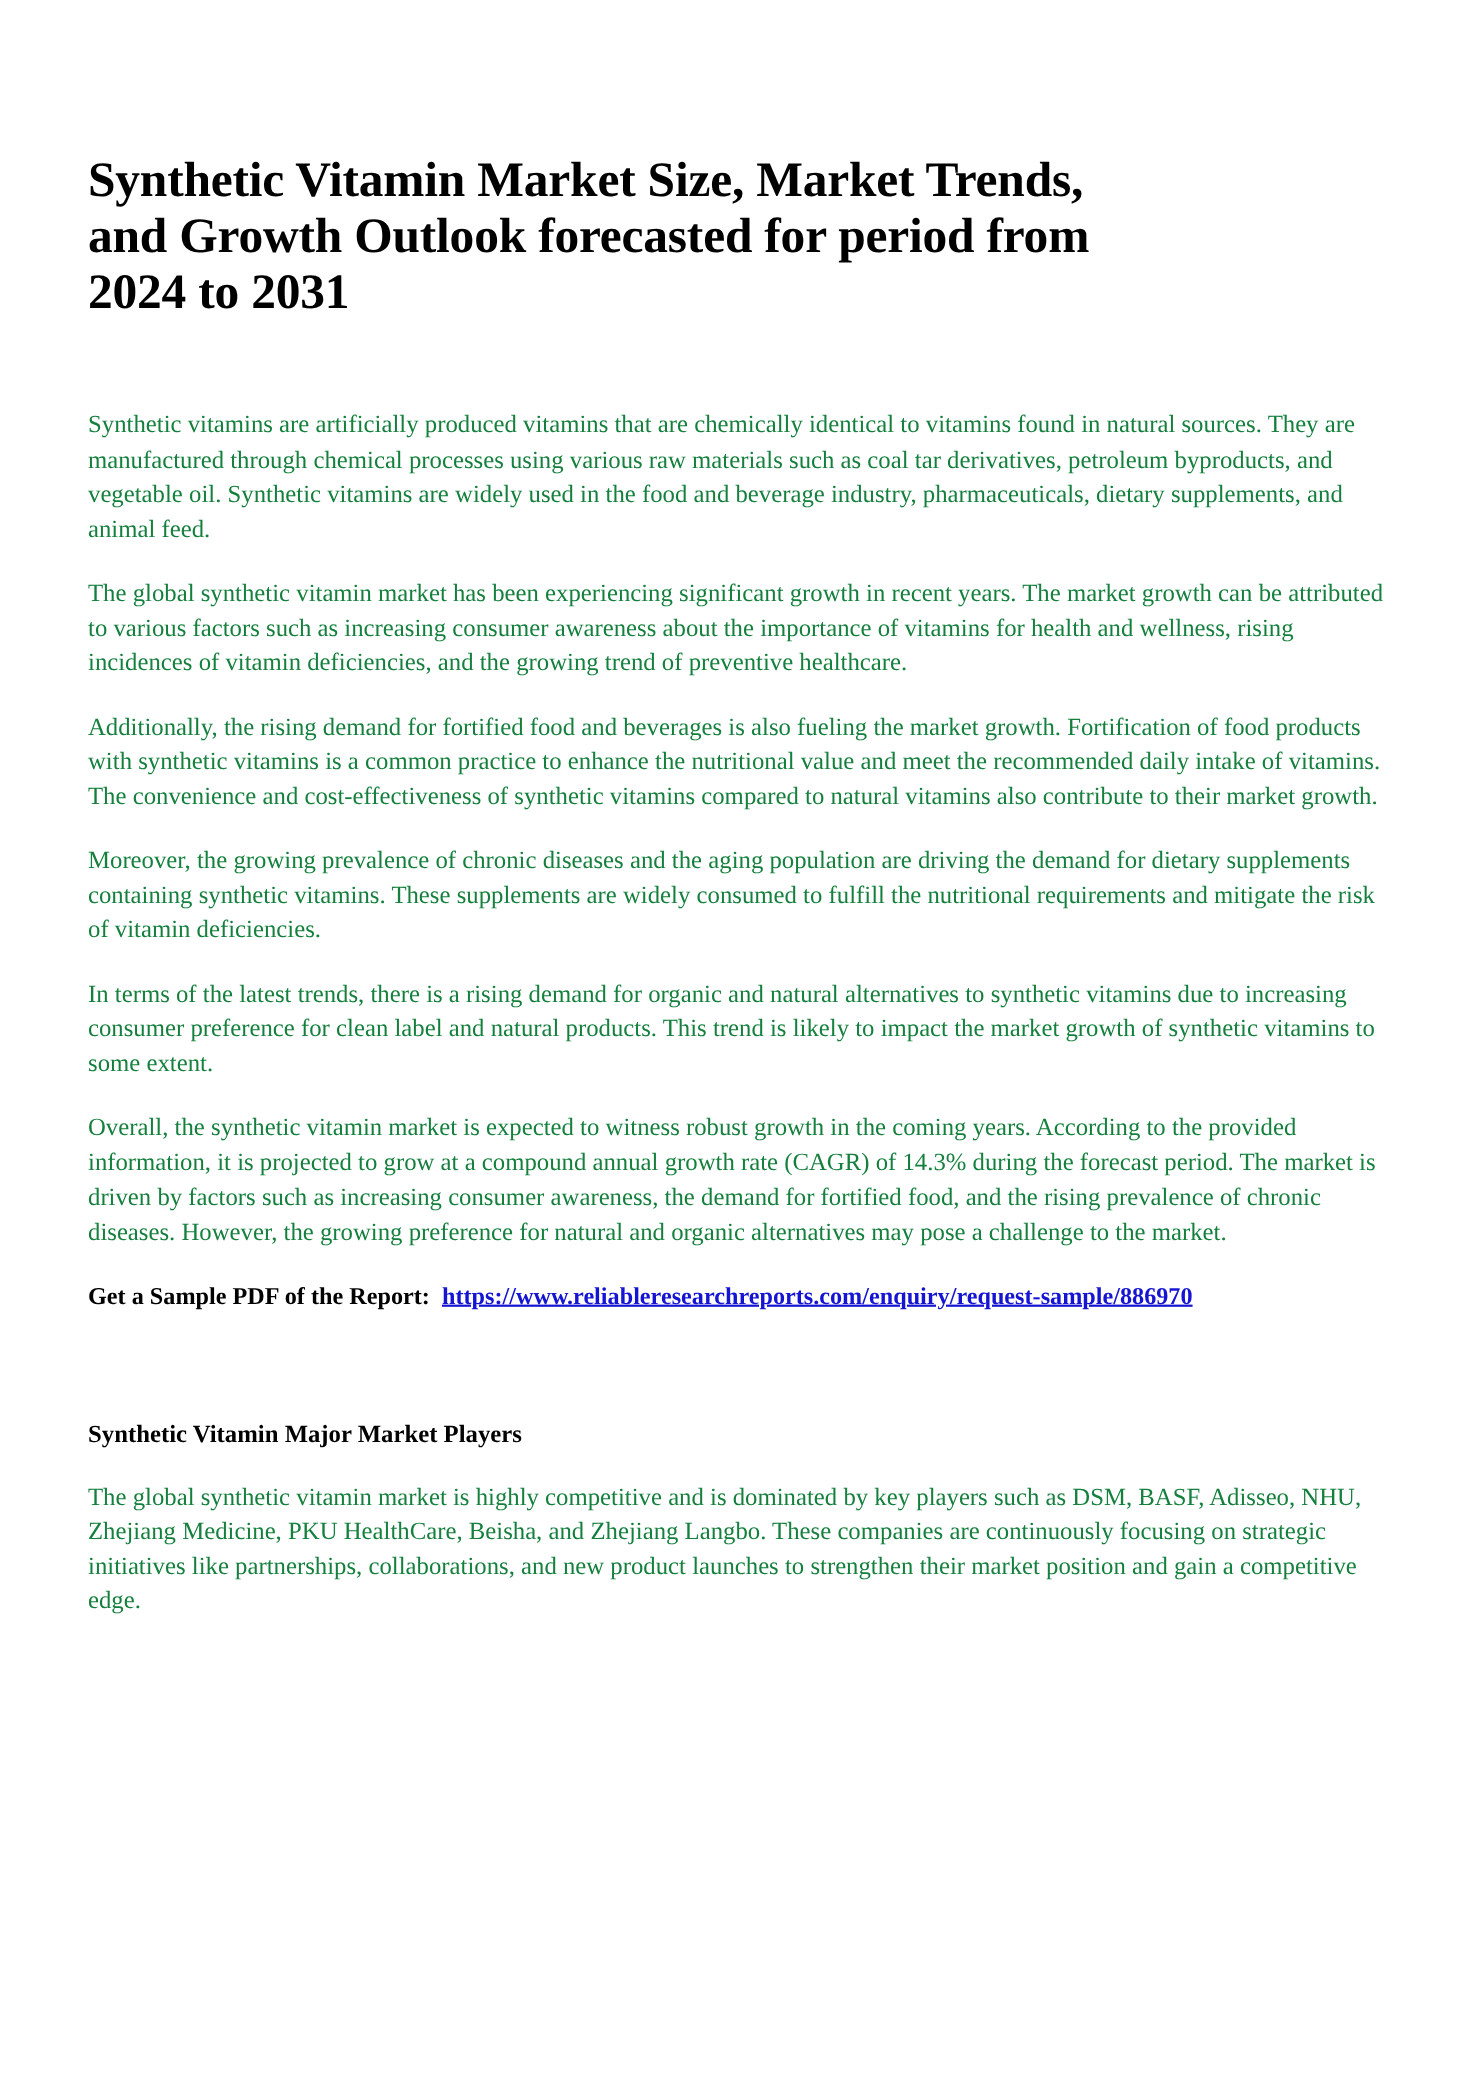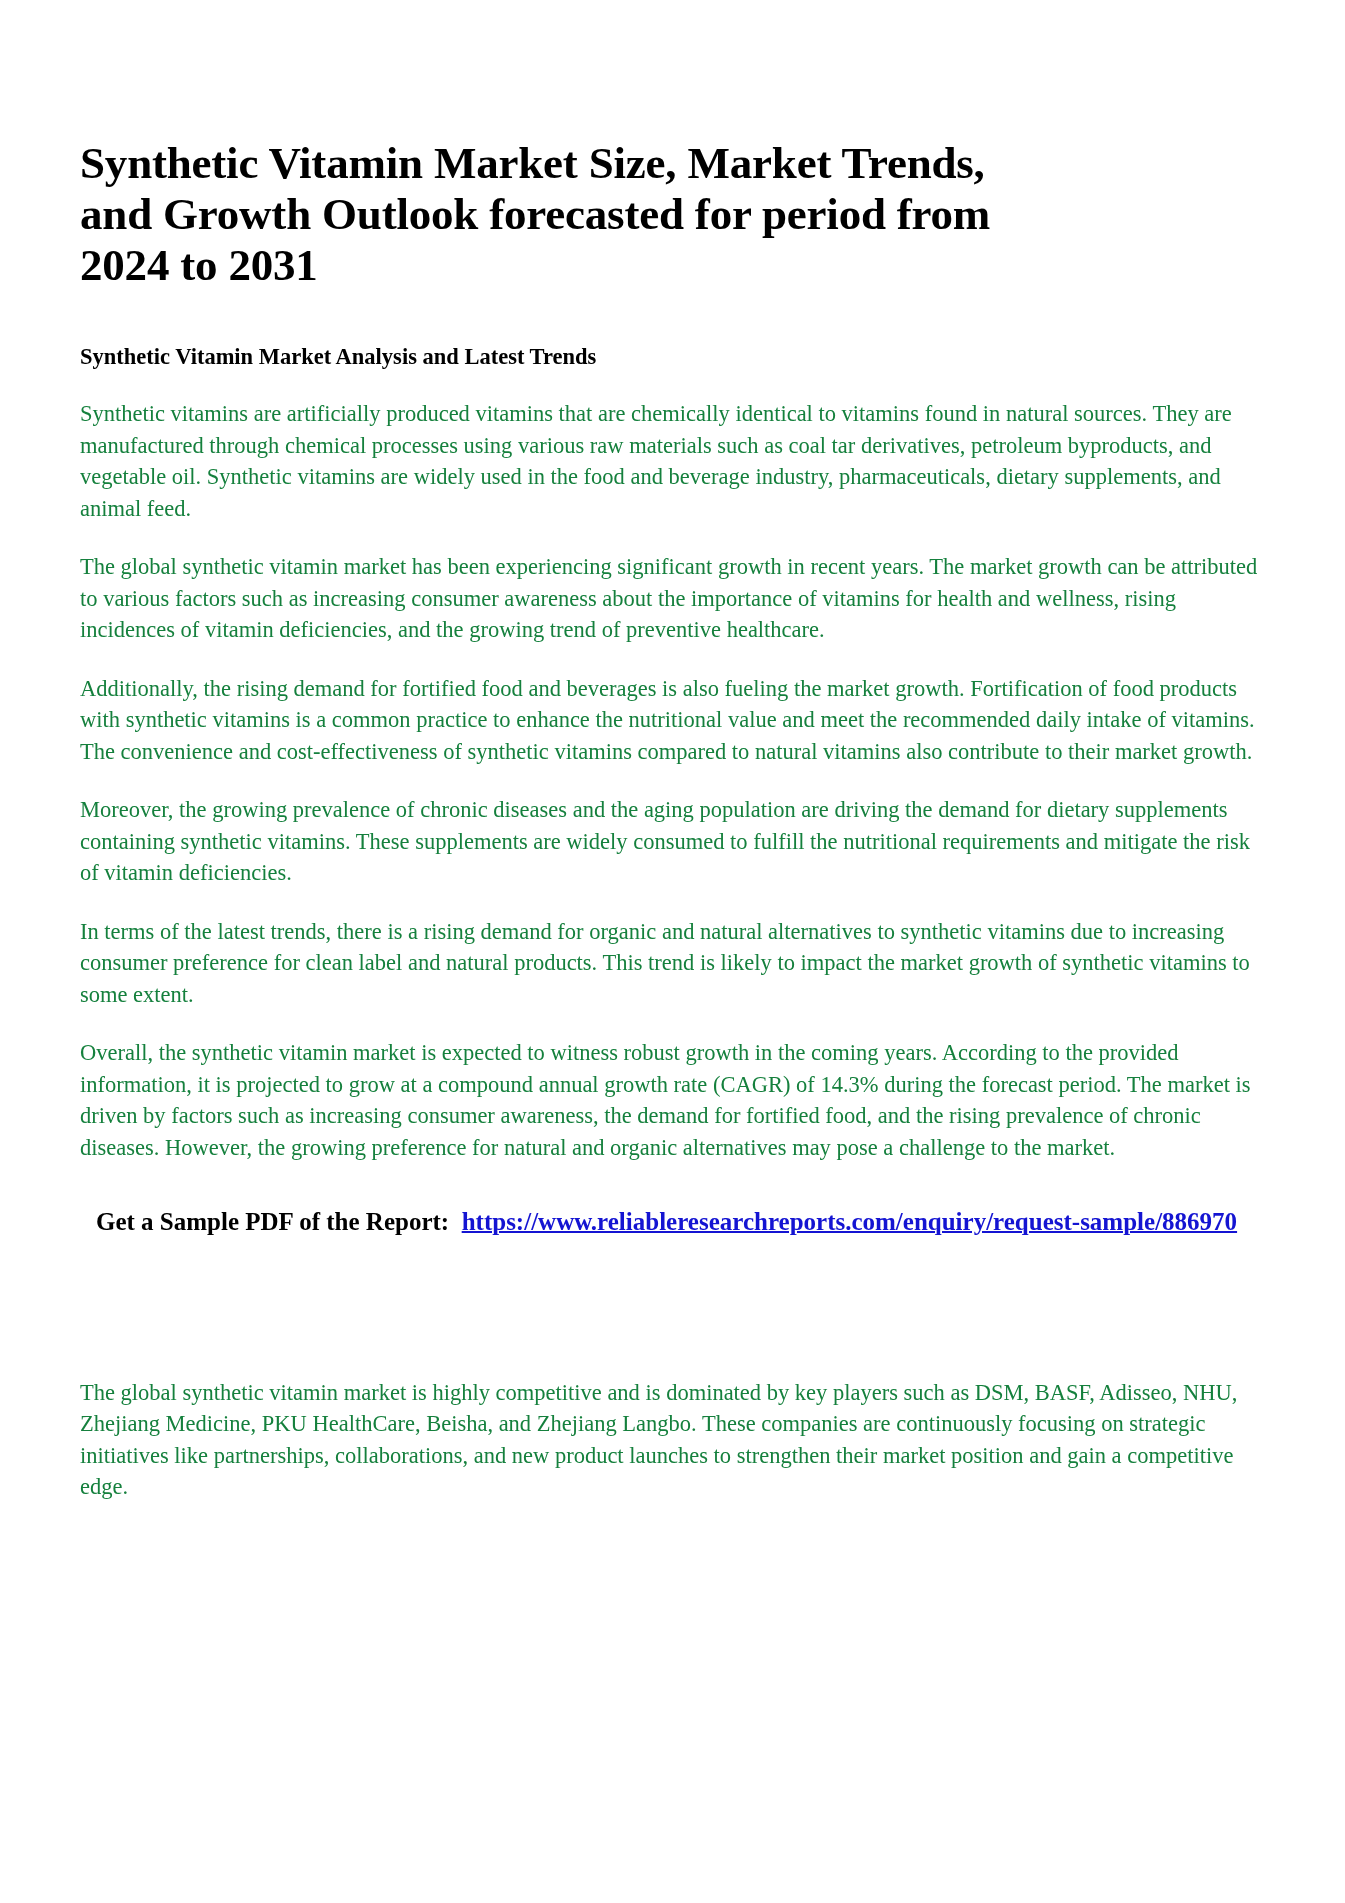--- a/index.html
+++ b/index.html
@@ -67,23 +67,23 @@
   }
 
   .spacer-title-to-head { height: 52px; }
   .spacer-head-to-para  { height: 27px; }
   .spacer-para          { height: 27px; }
   .spacer-link-block    { height: 96px; }
   .spacer-before-head2  { height: 27px; }
 
   .link-line {
     font-family: "Liberation Serif", "DejaVu Serif", serif;
-    font-size: 25px;
+    font-size: 22px;
     line-height: 31.5px;
-    margin: 16px;
+    margin: 0;
     padding: 0;
   }
   .link-label {
     font-weight: bold;
     color: #000000;
   }
   a.report-link {
     font-weight: bold;
     color: #1414d2;
     text-decoration: underline;
@@ -95,21 +95,20 @@
 </head>
 <body>
 
 <div class="page">
   <div class="content">
 
     <h1 class="doc-title">Synthetic Vitamin Market Size, Market Trends, and Growth Outlook forecasted for period from 2024 to 2031</h1>
 
     <div class="spacer-title-to-head"></div>
 
-    <h2 class="section-head">Synthetic Vitamin Market Analysis and Latest Trends</h2>
 
     <div class="spacer-head-to-para"></div>
 
     <p class="body-para">Synthetic vitamins are artificially produced vitamins that are chemically identical to vitamins found in natural sources. They are manufactured through chemical processes using various raw materials such as coal tar derivatives, petroleum byproducts, and vegetable oil. Synthetic vitamins are widely used in the food and beverage industry, pharmaceuticals, dietary supplements, and animal feed.</p>
 
     <div class="spacer-para"></div>
 
     <p class="body-para">The global synthetic vitamin market has been experiencing significant growth in recent years. The market growth can be attributed to various factors such as increasing consumer awareness about the importance of vitamins for health and wellness, rising incidences of vitamin deficiencies, and the growing trend of preventive healthcare.</p>
 
     <div class="spacer-para"></div>
@@ -127,19 +126,20 @@
     <div class="spacer-para"></div>
 
     <p class="body-para">Overall, the synthetic vitamin market is expected to witness robust growth in the coming years. According to the provided information, it is projected to grow at a compound annual growth rate (CAGR) of 14.3% during the forecast period. The market is driven by factors such as increasing consumer awareness, the demand for fortified food, and the rising prevalence of chronic diseases. However, the growing preference for natural and organic alternatives may pose a challenge to the market.</p>
 
     <div class="spacer-para"></div>
 
     <p class="link-line"><span class="link-label">Get a Sample PDF of the Report:</span>&nbsp; <a class="report-link" href="#">https://www.reliableresearchreports.com/enquiry/request-sample/886970</a></p>
 
     <div class="spacer-link-block"></div>
 
+    <h2 class="section-head">Synthetic Vitamin Major Market Players</h2>
 
     <div class="spacer-before-head2"></div>
 
     <p class="body-para">The global synthetic vitamin market is highly competitive and is dominated by key players such as DSM, BASF, Adisseo, NHU, Zhejiang Medicine, PKU HealthCare, Beisha, and Zhejiang Langbo. These companies are continuously focusing on strategic initiatives like partnerships, collaborations, and new product launches to strengthen their market position and gain a competitive edge.</p>
 
   </div>
 </div>
 
 </body></html>

